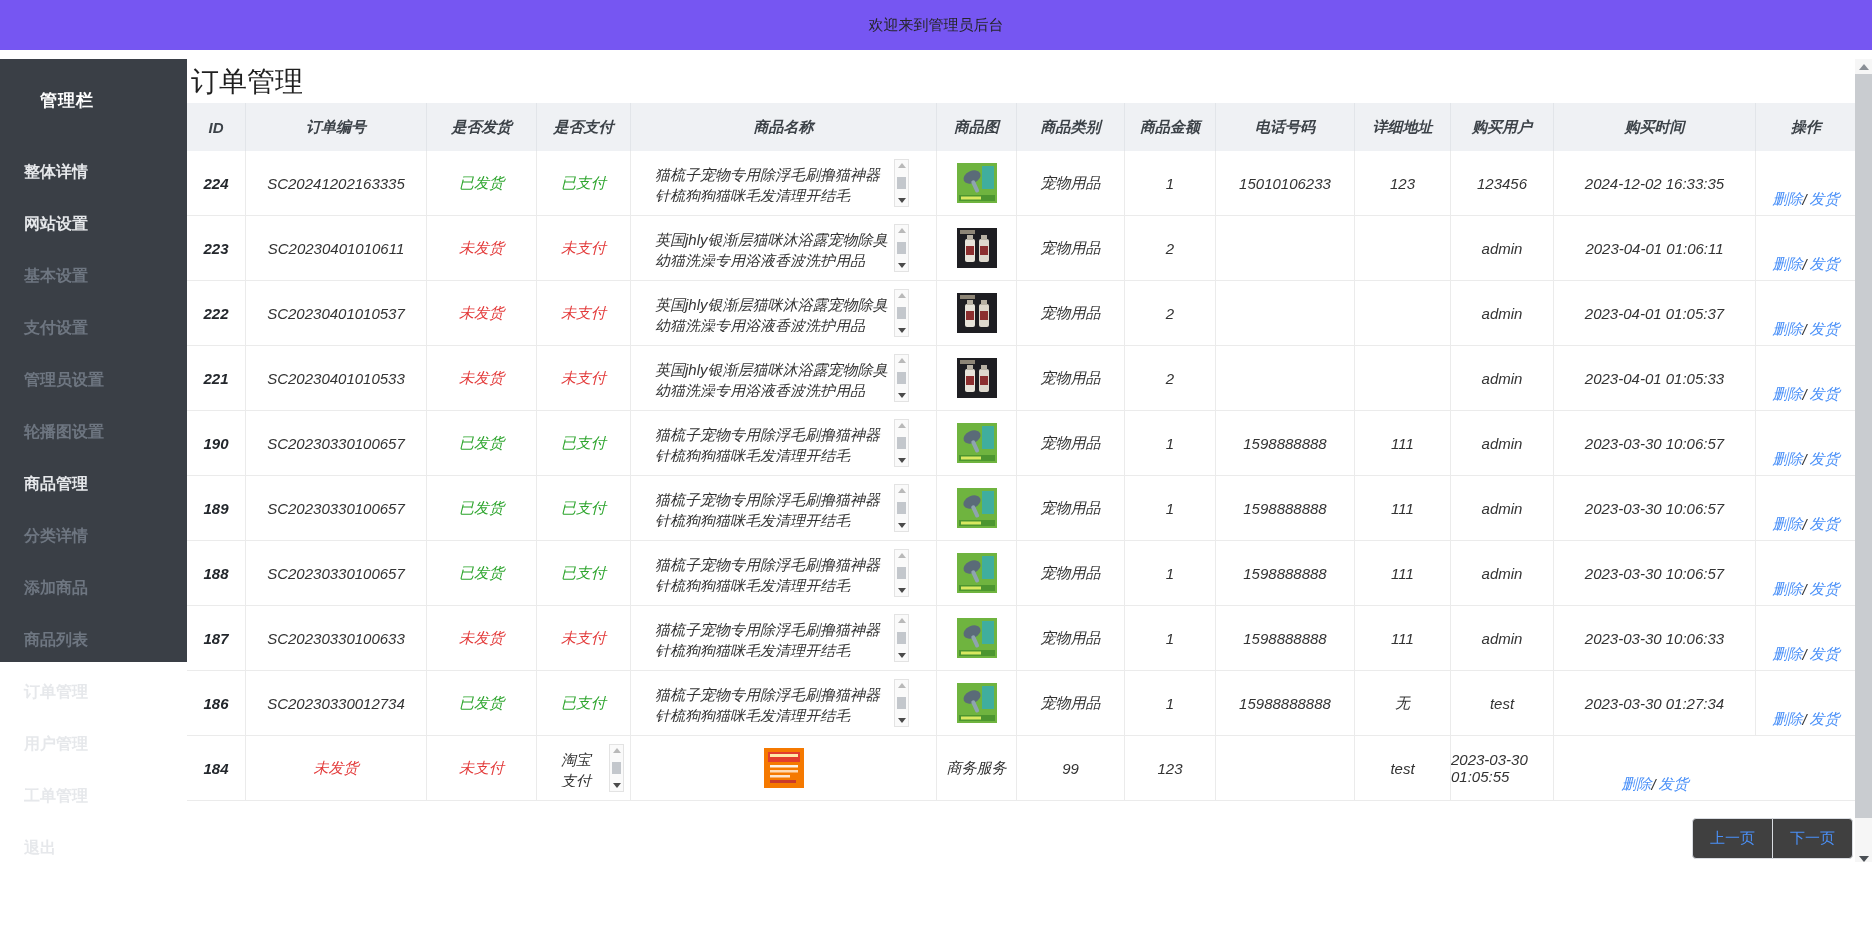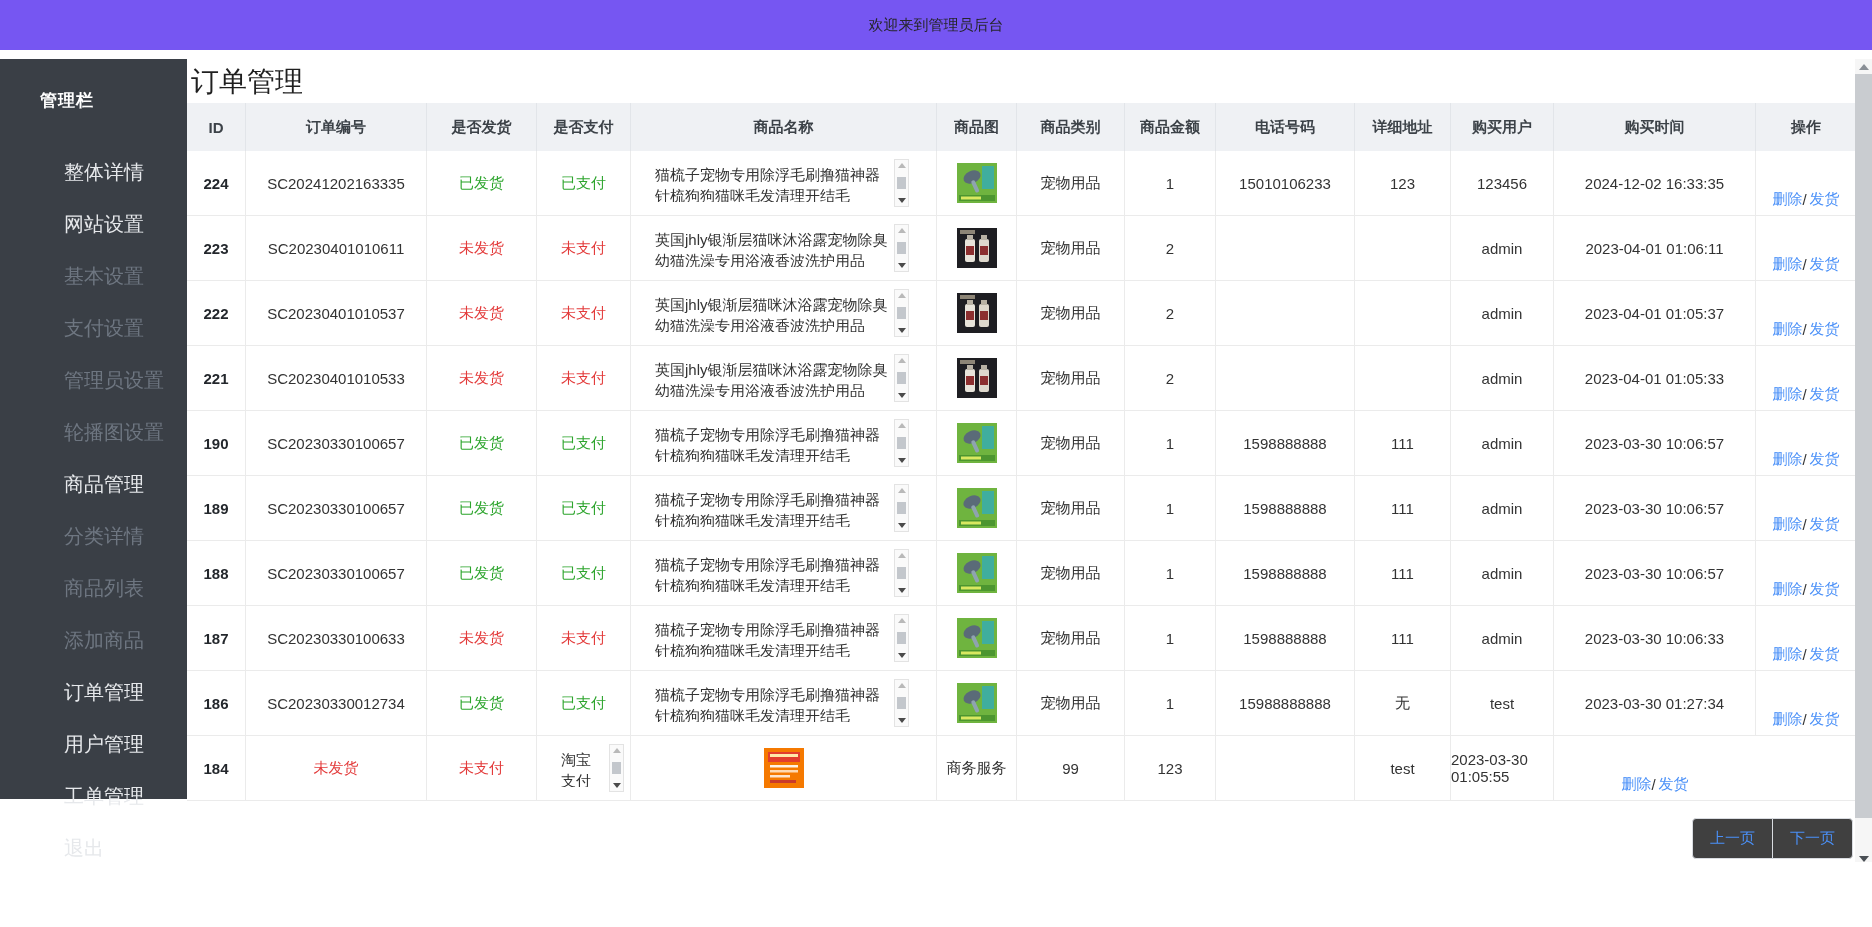--- a/index.html
+++ b/index.html
@@ -12,34 +12,34 @@
     background:#fff; font-family:"Liberation Sans", sans-serif;
   }
   
   .topbar{
     position:absolute; top:0; left:0; width:1872px; height:50px;
     background:var(--accent); display:flex; align-items:center; justify-content:center;
     color:#26262b; font-size:15px;
   }
   
   .sidebar{
-    position:absolute; top:59px; left:0; width:187px; height:740px;
+    position:absolute; top:59px; left:0; width:187px; height:603px;
     background:var(--sidebar-bg); color:#E6E8EB;
   }
   .sidebar-title{ padding:30px 0 0 40px; font-size:17px; font-weight:bold; color:#fff; letter-spacing:1px;}
   .sidebar-menu{ padding-top:34px; }
-  .sidebar-item{ height:52px; line-height:52px; padding-left:64px; font-size:20px; cursor:pointer; color:#E6E8EB;}
+  .sidebar-item{ height:52px; line-height:52px; padding-left:24px; font-size:16px; cursor:pointer; color:#E6E8EB;font-weight:bold;}
   .sidebar-item.dim{ color:#6E7681; }
   
   .page-title{
     position:absolute; top:59px; left:187px; height:44px; padding:4px 0 0 4px;
     font-size:28px; font-weight:500; color:#1f1f1f;
   }
   
-  .order-table{ position:absolute; top:103px; left:187px; width:1669px; }
+  .order-table{ position:absolute; top:103px; left:187px; width:1669px;font-style:italic; }
   .tgrid{
     display:grid;
     grid-template-columns:59px 181px 110px 94px 306px 80px 108px 91px 139px 96px 103px 202px 100px;
   }
   .thead{ background:var(--header-bg); height:48px; }
   .th{
     display:flex; align-items:center; justify-content:center;
     font-size:15px; font-weight:bold; color:#3C4248;
     border-right:1px solid #e2e5e9;
   }
@@ -102,22 +102,22 @@
   <div class="sidebar-title">管理栏</div>
   <div class="sidebar-menu">
       <div class="sidebar-item">整体详情</div>
       <div class="sidebar-item">网站设置</div>
       <div class="sidebar-item dim">基本设置</div>
       <div class="sidebar-item dim">支付设置</div>
       <div class="sidebar-item dim">管理员设置</div>
       <div class="sidebar-item dim">轮播图设置</div>
       <div class="sidebar-item">商品管理</div>
       <div class="sidebar-item dim">分类详情</div>
+      <div class="sidebar-item dim">添加商品</div>
       <div class="sidebar-item dim">商品列表</div>
-      <div class="sidebar-item dim">添加商品</div>
       <div class="sidebar-item">订单管理</div>
       <div class="sidebar-item">用户管理</div>
       <div class="sidebar-item">工单管理</div>
       <div class="sidebar-item">退出</div>
     </div>
 </div>
 
 <div class="page-title">订单管理</div>
 
 <div class="order-table">

